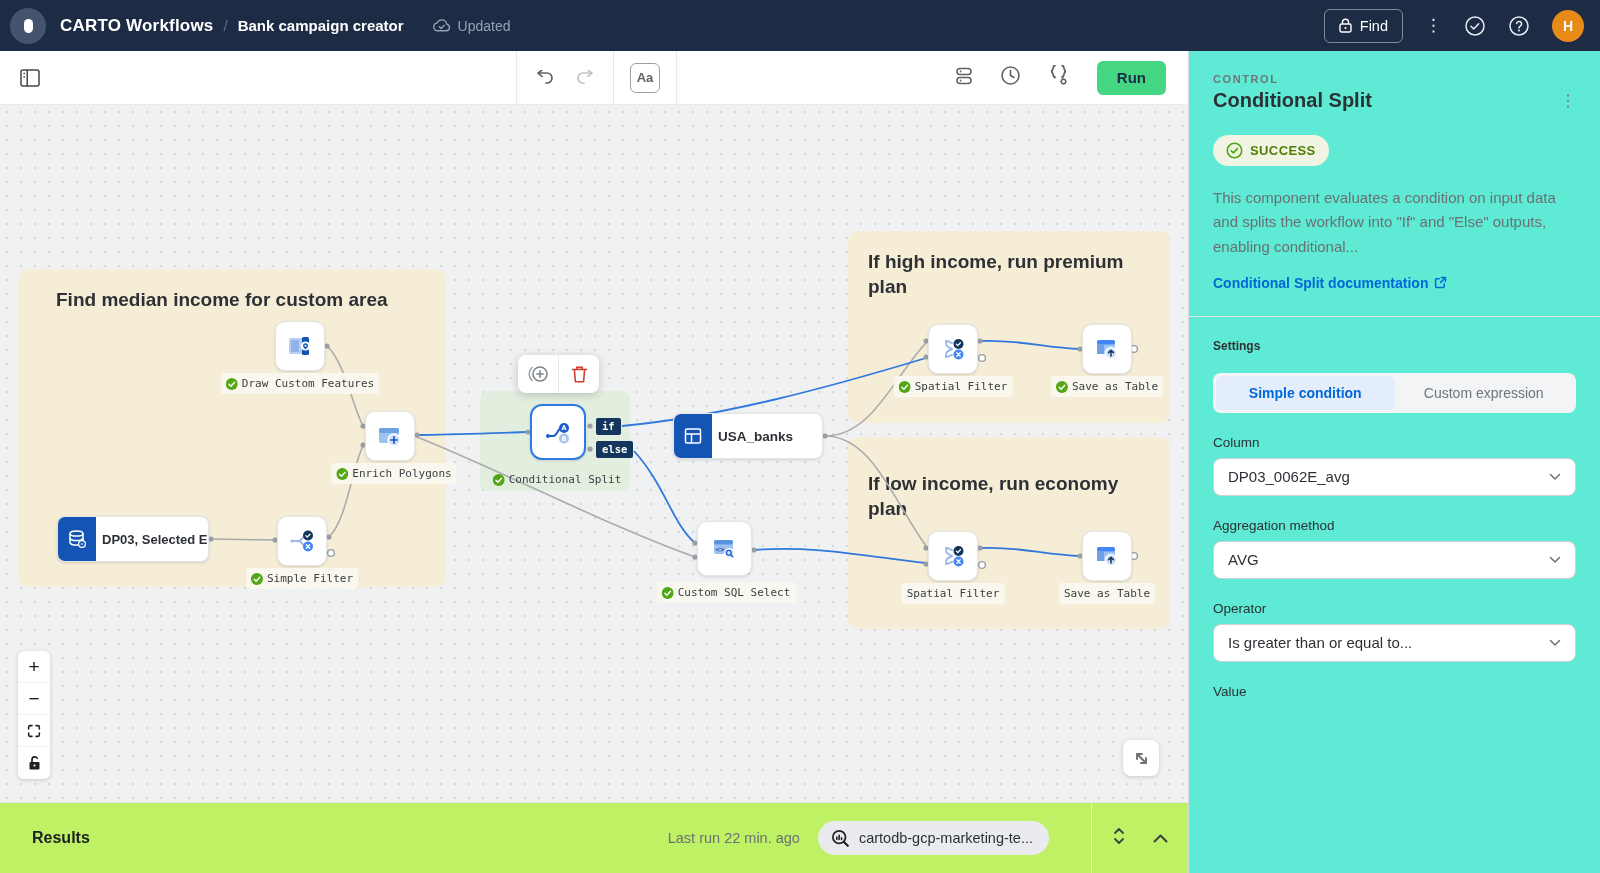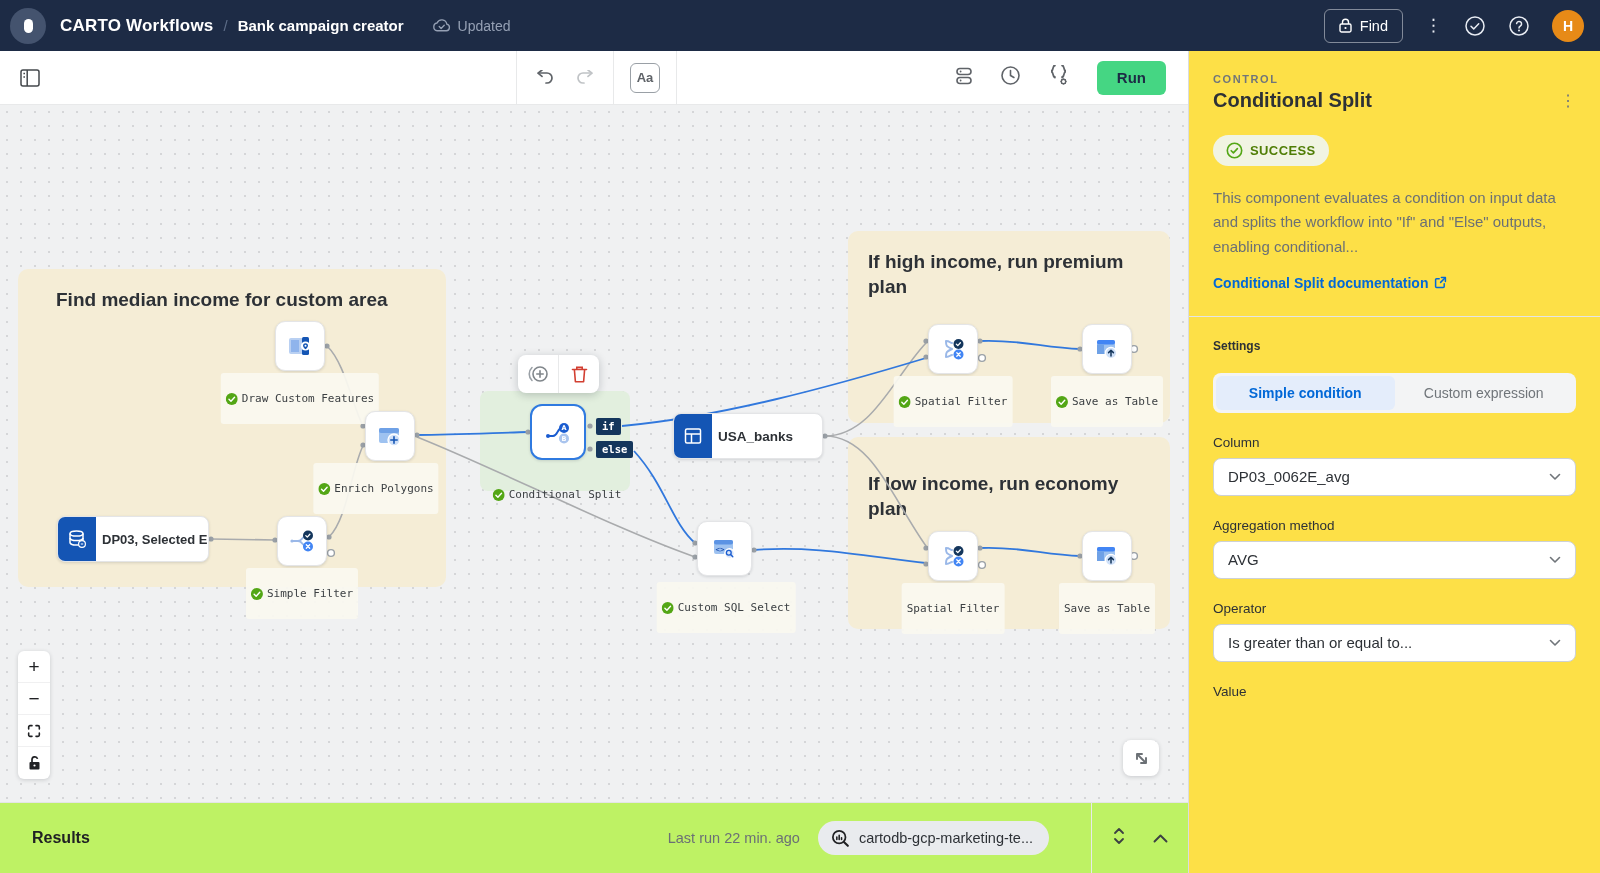--- a/index.html
+++ b/index.html
@@ -16,21 +16,21 @@
   .sync { display:flex; align-items:center; gap:7px; margin-left:28px; color:#95a0b4; font-size:14px; }
   .nav-right { margin-left:auto; display:flex; align-items:center; gap:22px; }
   .share-btn { display:flex; align-items:center; gap:8px; border:1px solid rgba(255,255,255,.45); border-radius:6px; height:34px; padding:0 14px; color:#fff; font-size:14.5px; cursor:pointer; background:transparent; }
   .nav-icon { color:#e8ecf3; display:flex; align-items:center; }
   .kebab { color:#e8ecf3; font-size:17px; letter-spacing:0; line-height:1; }
   .avatar { width:32px; height:32px; border-radius:50%; background:#e78a17; color:#fff; display:flex; align-items:center; justify-content:center; font-size:14px; font-weight:700; }
 
   
   .main { flex:1; display:flex; min-height:0; }
   .workspace { width:1188px; display:flex; flex-direction:column; min-width:0; }
-  .panel { width:412px; background:#fde047; border-left:1px solid #dadce0; overflow:hidden; }
+  .panel { width:412px; background:#5eead4; border-left:1px solid #dadce0; overflow:hidden; }
 
   
   .canvas-toolbar { height:54px; background:#fff; border-bottom:1px solid #e8e9ea; display:flex; align-items:center; position:relative; flex:0 0 54px; }
   .tb-left { padding-left:20px; display:flex; align-items:center; }
   .tb-center { position:absolute; left:516px; top:0; height:100%; display:flex; align-items:center; }
   .tb-sep { width:1px; height:54px; background:#e8e9ea; }
   .tb-btn { width:40px; display:flex; align-items:center; justify-content:center; cursor:pointer; }
   .aa-box { width:30px; height:30px; border:1.5px solid #9aa0a6; border-radius:6px; display:flex; align-items:center; justify-content:center; font-size:13px; font-weight:600; color:#5f6368; margin:0 16px; cursor:pointer; }
   .tb-right { margin-left:auto; display:flex; align-items:center; gap:26px; padding-right:22px; }
   .run-btn { background:#45d683; color:#1d2b45; border:none; border-radius:6px; height:34px; padding:0 20px; font-size:15px; font-weight:600; cursor:pointer; }
@@ -39,21 +39,21 @@
   .canvas { position:relative; height:697px; flex:0 0 697px; background-color:#f0f1f2; background-image:radial-gradient(#d5d6d8 1.1px, transparent 1.1px); background-size:14px 14px; overflow:hidden; }
   .group { position:absolute; background:#f5edd6; border-radius:10px; }
   .group-title { position:absolute; font-size:19px; font-weight:700; color:#2d3136; line-height:1.3; }
   .selection { position:absolute; background:#e2efde; border-radius:8px; }
   .edges { position:absolute; inset:0; pointer-events:none; }
   .node { position:absolute; width:50px; height:50px; background:#fff; border:1px solid #e4e5e7; border-radius:10px; box-shadow:0 1px 3px rgba(20,30,40,.14); display:flex; align-items:center; justify-content:center; cursor:pointer; }
   .node.selected { width:56px; height:56px; border:2px solid #2f7ae0; border-radius:12px; }
   .node-wide { position:absolute; height:46px; background:#fff; border:1px solid #e4e5e7; border-radius:8px; box-shadow:0 1px 3px rgba(20,30,40,.14); display:flex; align-items:center; overflow:hidden; cursor:pointer; }
   .node-side { width:38px; align-self:stretch; background:#1455b4; display:flex; align-items:center; justify-content:center; flex:0 0 38px; }
   .node-wide-label { font-size:13.5px; font-weight:600; color:#2d3136; padding:0 6px; white-space:nowrap; }
-  .chip { position:absolute; display:flex; align-items:center; gap:4px; background:rgba(250,249,240,.93); border-radius:3px; padding:19px 5px; font-family:"DejaVu Sans Mono", monospace; font-size:11px; color:#3c4043; white-space:nowrap; transform:translateX(-50%); }
+  .chip { position:absolute; display:flex; align-items:center; gap:4px; background:rgba(250,249,240,.93); border-radius:3px; padding:4px 5px; font-family:"DejaVu Sans Mono", monospace; font-size:11px; color:#3c4043; white-space:nowrap; transform:translateX(-50%); }
   .io-badge { position:absolute; background:#14365c; color:#fff; font-family:"DejaVu Sans Mono", monospace; font-size:10.5px; font-weight:700; padding:2px 6px; border-radius:2px; line-height:1.2; }
   .node-toolbar { position:absolute; background:#fff; border-radius:8px; box-shadow:0 2px 8px rgba(20,30,40,.22); display:flex; align-items:center; height:38px; }
   .node-toolbar .cell { width:40px; height:38px; display:flex; align-items:center; justify-content:center; cursor:pointer; }
   .node-toolbar .vsep { width:1px; height:38px; background:#e8e9ea; }
   .zoom-controls { position:absolute; left:18px; top:546px; width:32px; background:#fff; border-radius:6px; box-shadow:0 1px 4px rgba(20,30,40,.18); display:flex; flex-direction:column; overflow:hidden; }
   .zoom-btn { height:32px; display:flex; align-items:center; justify-content:center; font-size:19px; color:#202124; cursor:pointer; border-bottom:1px solid #f0f0f1; }
   .zoom-btn:last-child { border-bottom:none; }
   .expand-btn { position:absolute; left:1123px; top:635px; width:36px; height:36px; background:#fff; border-radius:8px; box-shadow:0 1px 4px rgba(20,30,40,.18); display:flex; align-items:center; justify-content:center; cursor:pointer; }
 
   
@@ -268,21 +268,21 @@
         </div>
 
         <div class="node" style="left:365px; top:306px;">
           <svg width="26" height="26" viewBox="0 0 26 26">
               <rect x="2" y="5" width="20" height="15" rx="2" fill="#9ec2f0"></rect>
               <rect x="2" y="5" width="20" height="5" rx="2" fill="#6fa1e6"></rect>
               <circle cx="17" cy="17" r="6" fill="#cfe0f8" stroke="#fff" stroke-width="1.4"></circle>
               <path d="M17 13.8v6.4M13.8 17h6.4" stroke="#1455b4" stroke-width="1.6" stroke-linecap="round"></path>
             </svg>
         </div>
-        <div class="chip" style="left:376px; top:358px;">
+        <div class="chip" style="left:394px; top:358px;">
           <svg width="12" height="12" viewBox="0 0 12 12">
               <circle cx="6" cy="6" r="6" fill="#53a615"></circle>
               <path d="M3.2 6.2l2 2 3.6-3.9" fill="none" stroke="#fff" stroke-width="1.4" stroke-linecap="round" stroke-linejoin="round"></path>
             </svg>
           <span>Enrich Polygons</span>
         </div>
 
         <div class="node-wide" style="left:57px; top:411px; width:152px;">
           <div class="node-side">
             <svg width="20" height="20" viewBox="0 0 20 20">

